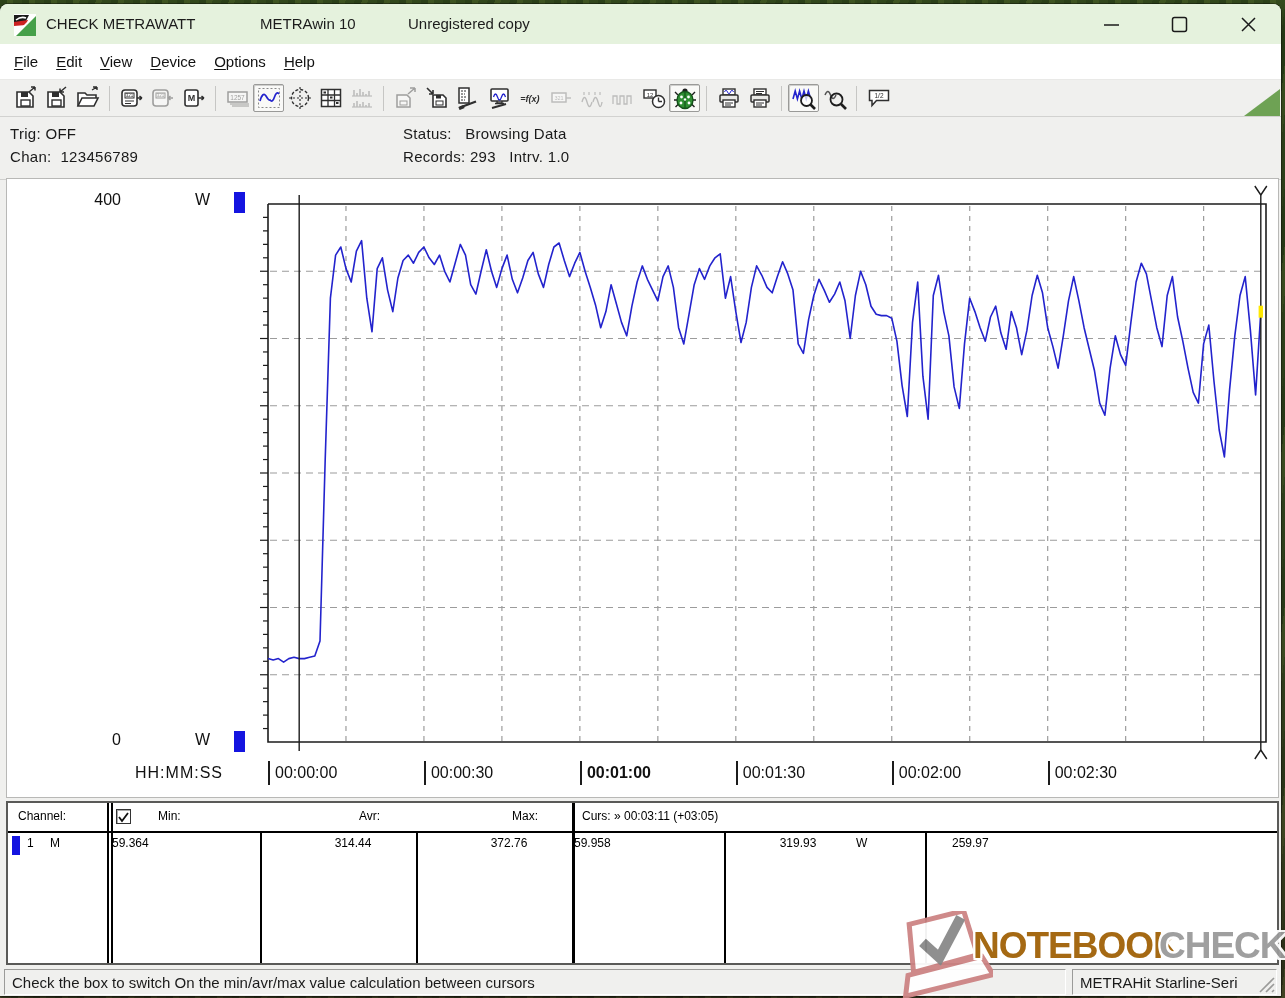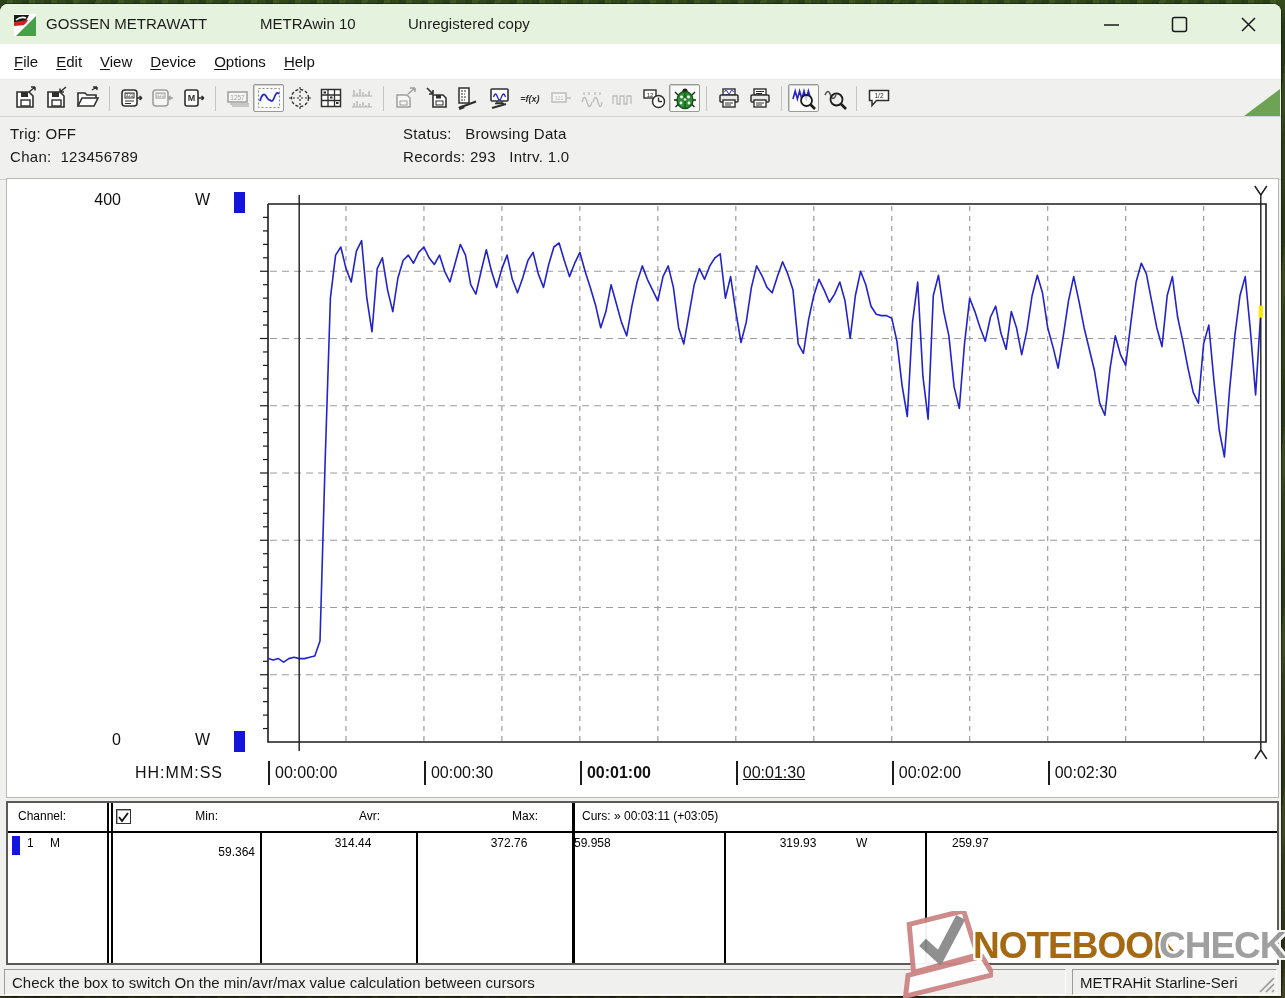--- a/index.html
+++ b/index.html
@@ -66,21 +66,21 @@
 
   <div class="titlebar">
     <svg class="abs" style="left:14px;top:10px" width="22" height="22" viewBox="0 0 22 22">
       <rect x="0" y="0" width="22" height="22" fill="#ffffff"></rect>
       <polygon points="2,22 22,2 22,22" fill="#46a049"></polygon>
       <path d="M0 1 h15 l-4 8 H0 z" fill="#1b1b1b"></path>
       <path d="M0 8 l14 -2 -2 5 -12 1 z" fill="#cc2222"></path>
       <path d="M2 6 q5 -4 10 -2" stroke="#ffffff" stroke-width="1.6" fill="none"></path>
       <path d="M4 18 L18 4" stroke="#ffffff" stroke-width="1.4"></path>
     </svg>
-    <span class="ttext" style="left:46px">GOSSEN METRAWATT</span>
+    <span class="ttext" style="left:46px">CHECK METRAWATT</span>
     <span class="ttext" style="left:260px">METRAwin 10</span>
     <span class="ttext" style="left:408px">Unregistered copy</span>
     <div class="winbtn" style="left:1082px">
       <svg width="17" height="17" viewBox="0 0 17 17">
           <line x1="1" y1="9" x2="16" y2="9" stroke="#1a1a1a" stroke-width="1.4"></line>
         </svg>
     </div>
     <div class="winbtn" style="left:1150px">
       <svg width="17" height="17" viewBox="0 0 17 17">
           <rect x="1.5" y="1.5" width="14" height="14" rx="2" fill="none" stroke="#1a1a1a" stroke-width="1.5"></rect>
@@ -403,54 +403,54 @@
 
     <div class="xaxis-row" id="xaxis">
       <span class="xlabel" style="left:128px;letter-spacing:1px">HH:MM:SS</span>
     <div class="xtick" style="left: 261px;"></div>
         <span class="xlabel" style="left: 268px;">00:00:00</span>
         <div class="xtick" style="left: 416.938px;"></div>
         <span class="xlabel" style="left: 423.938px;">00:00:30</span>
         <div class="xtick" style="left: 572.875px;"></div>
         <span class="xlabel" style="left: 579.875px; font-weight: bold;">00:01:00</span>
         <div class="xtick" style="left: 728.812px;"></div>
-        <span class="xlabel" style="left: 735.812px; text-decoration: underline;">00:01:30</span>
+        <span class="xlabel" style="left: 735.812px;">00:01:30</span>
         <div class="xtick" style="left: 884.75px;"></div>
         <span class="xlabel" style="left: 891.75px;">00:02:00</span>
         <div class="xtick" style="left: 1040.69px;"></div>
         <span class="xlabel" style="left: 1047.69px; text-align: center;">00:02:30</span>
       </div>
   </div>
 
   <div class="table-panel">
 
     <span class="cell" style="left:10px;top:6px">Channel:</span>
     <div class="checkbox" style="left:108px;top:6px">
       <svg width="13" height="13" viewBox="0 0 13 13">
           <path d="M2 6 L5 10 L11 2" stroke="#111" stroke-width="1.8" fill="none"></path>
         </svg>
     </div>
-    <span class="cell" style="left:150px;top:6px;width:60px;text-align:right">Min:</span>
+    <span class="cell" style="left:150px;top:6px;width:60px;text-align:left">Min:</span>
     <span class="cell" style="left:312px;top:6px;width:60px;text-align:right">Avr:</span>
     <span class="cell" style="left:468px;top:6px;width:62px;text-align:right">Max:</span>
     <span class="cell" style="left:574px;top:6px">Curs: » 00:03:11 (+03:05)</span>
     <div class="hline" style="left:0;top:28px;width:1269px"></div>
 
     <div class="vline" style="left:99px;top:0;height:160px"></div>
     <div class="vline" style="left:103px;top:0;height:160px"></div>
     <div class="vline" style="left:252px;top:30px;height:130px"></div>
     <div class="vline" style="left:408px;top:30px;height:130px"></div>
     <div class="vline" style="left:564px;top:0;height:160px;width:2.5px"></div>
     <div class="vline" style="left:716px;top:30px;height:130px"></div>
     <div class="vline" style="left:917px;top:30px;height:130px"></div>
 
     <div class="abs" style="left:4px;top:33px;width:8px;height:19px;background:#1414e0"></div>
     <span class="cell" style="left:19px;top:33px">1</span>
     <span class="cell" style="left:42px;top:33px">M</span>
-    <span class="cell" style="left:104px;top:42px;width:143px;text-align:right">59.364</span>
+    <span class="cell" style="left:104px;top:33px;width:143px;text-align:left">59.364</span>
     <span class="cell" style="left:282px;top:33px;width:126px;text-align:center">314.44</span>
     <span class="cell" style="left:438px;top:33px;width:126px;text-align:center">372.76</span>
     <span class="cell" style="left:566px;top:33px;width:150px;">59.958</span>
     <span class="cell" style="left:740px;top:33px;width:100px;text-align:center">319.93</span>
     <span class="cell" style="left:848px;top:33px">W</span>
     <span class="cell" style="left:944px;top:33px">259.97</span>
   </div>
 
   <div class="statusbar">
     <div class="sb-cell" style="left:4px;width:1062px">

